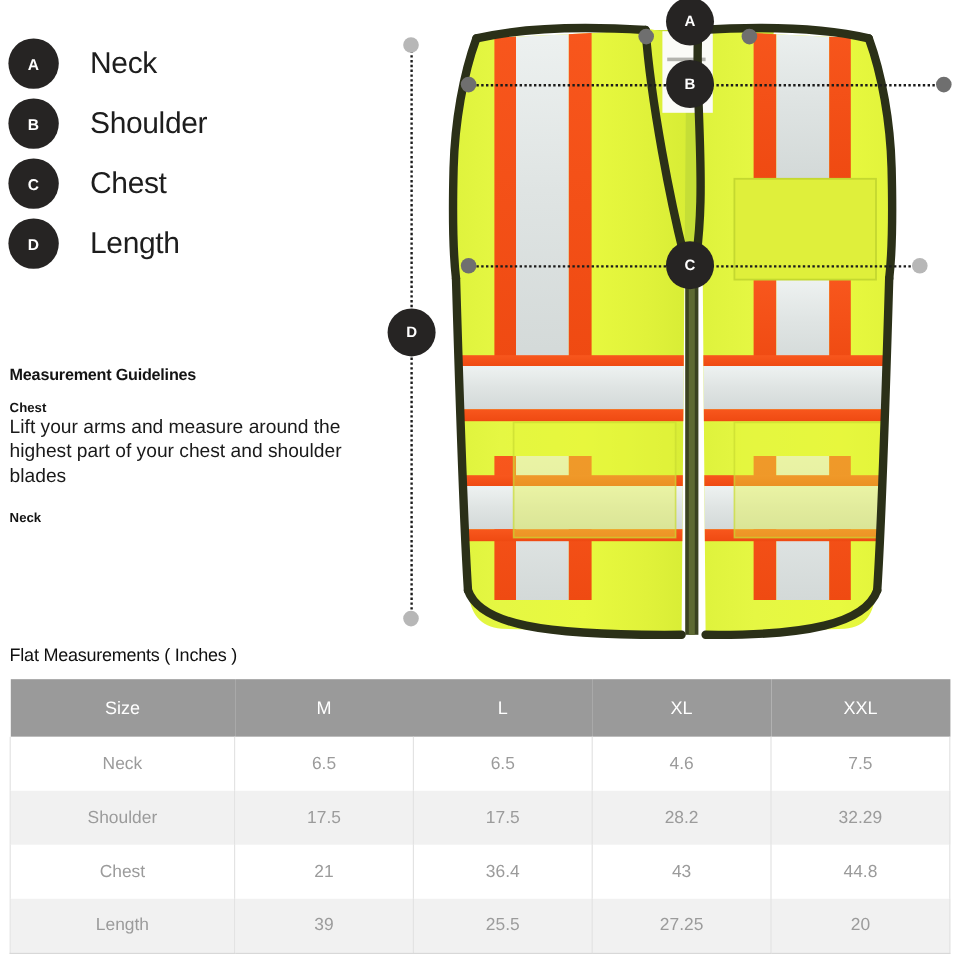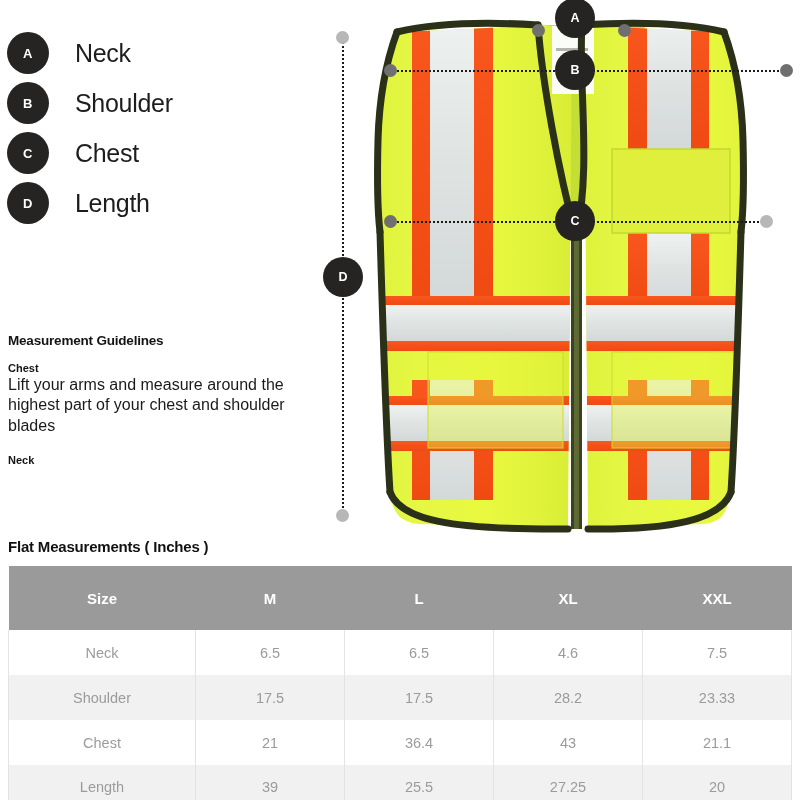--- a/index.html
+++ b/index.html
@@ -39,21 +39,20 @@
     margin-left: 26px;
     font-size: 25px;
     color: #1d1d1d;
     letter-spacing: -0.3px;
   }
 
   
   #guidelines {
     position: absolute; left: 8px; top: 305px; width: 286px;
     color: #141414;
-    margin-top: 28px;
   }
   .g-title {
     font-size: 13.5px; font-weight: bold; letter-spacing: -0.2px;
     margin-bottom: 14px;
   }
   .g-sub { font-size: 11px; font-weight: bold; margin-bottom: 1px; }
   .g-body { font-size: 16px; line-height: 1.28; color: #1a1a1a; }
   .g-block { margin-bottom: 18px; }
 
   
@@ -87,33 +86,33 @@
   }
   .dline-v {
     position: absolute;
     width: 0; border-left: 2px dotted #1b1b1b;
     z-index: 4;
   }
 
   
   #flat-title {
     position: absolute; left: 8px; top: 538px;
-    font-size: 15px; font-weight: bold; color: #111;
+    font-size: 15px; font-weight: normal; color: #111;
     letter-spacing: -0.2px;
   }
   #table-wrap {
     position: absolute; left: 8px; top: 566px; width: 784px;
   }
   table { border-collapse: collapse; width: 784px; table-layout: fixed; }
   thead th {
     background: #9a9a9a;
     color: #ffffff;
     font-size: 15px;
-    font-weight: bold;
-    height: 64px;
+    font-weight: normal;
+    height: 48px;
     text-align: center;
   }
   tbody td {
     height: 45px;
     text-align: center;
     font-size: 14.5px;
     color: #9b9b9b;
     border-left: 1px solid #e3e3e3;
     border-right: 1px solid #e3e3e3;
   }
@@ -343,28 +342,28 @@
           <td>6.5</td>
           <td>6.5</td>
           <td>4.6</td>
           <td>7.5</td>
         </tr>
         <tr>
           <td>Shoulder</td>
           <td>17.5</td>
           <td>17.5</td>
           <td>28.2</td>
-          <td>23.33</td>
+          <td>32.29</td>
         </tr>
         <tr>
           <td>Chest</td>
           <td>21</td>
           <td>36.4</td>
           <td>43</td>
-          <td>21.1</td>
+          <td>44.8</td>
         </tr>
         <tr>
           <td>Length</td>
           <td>39</td>
           <td>25.5</td>
           <td>27.25</td>
           <td>20</td>
         </tr>
       </tbody>
     </table>

